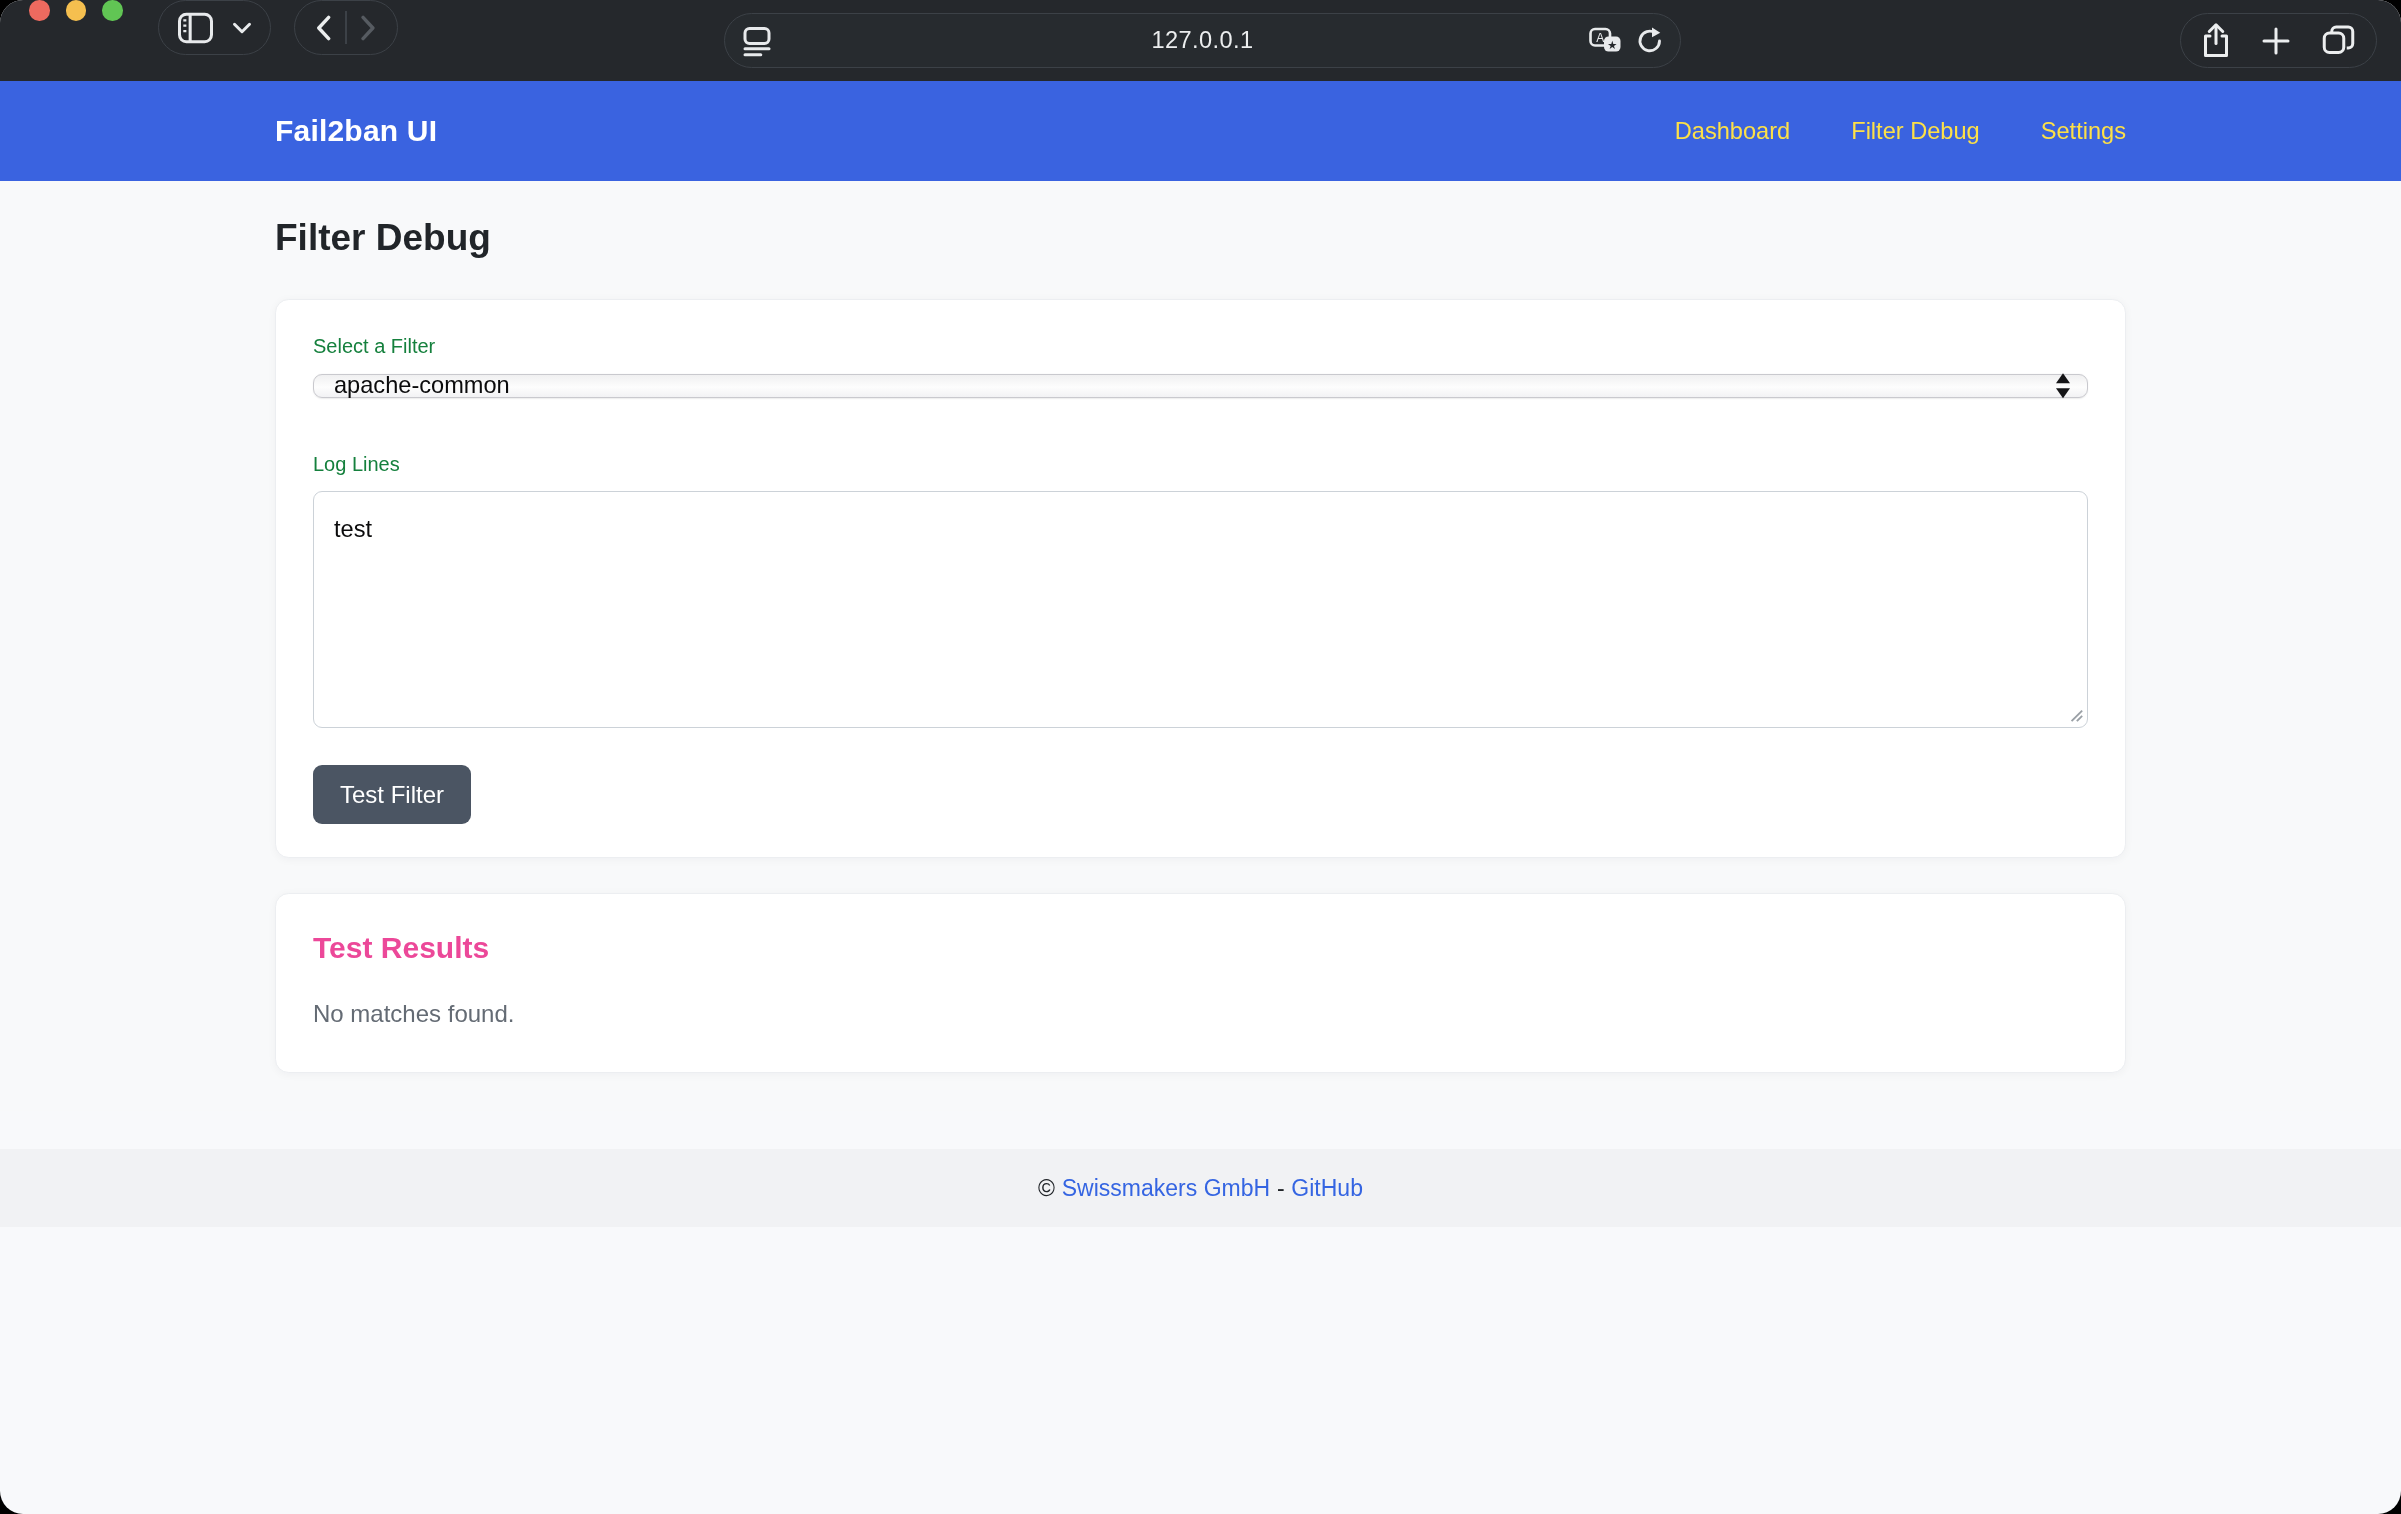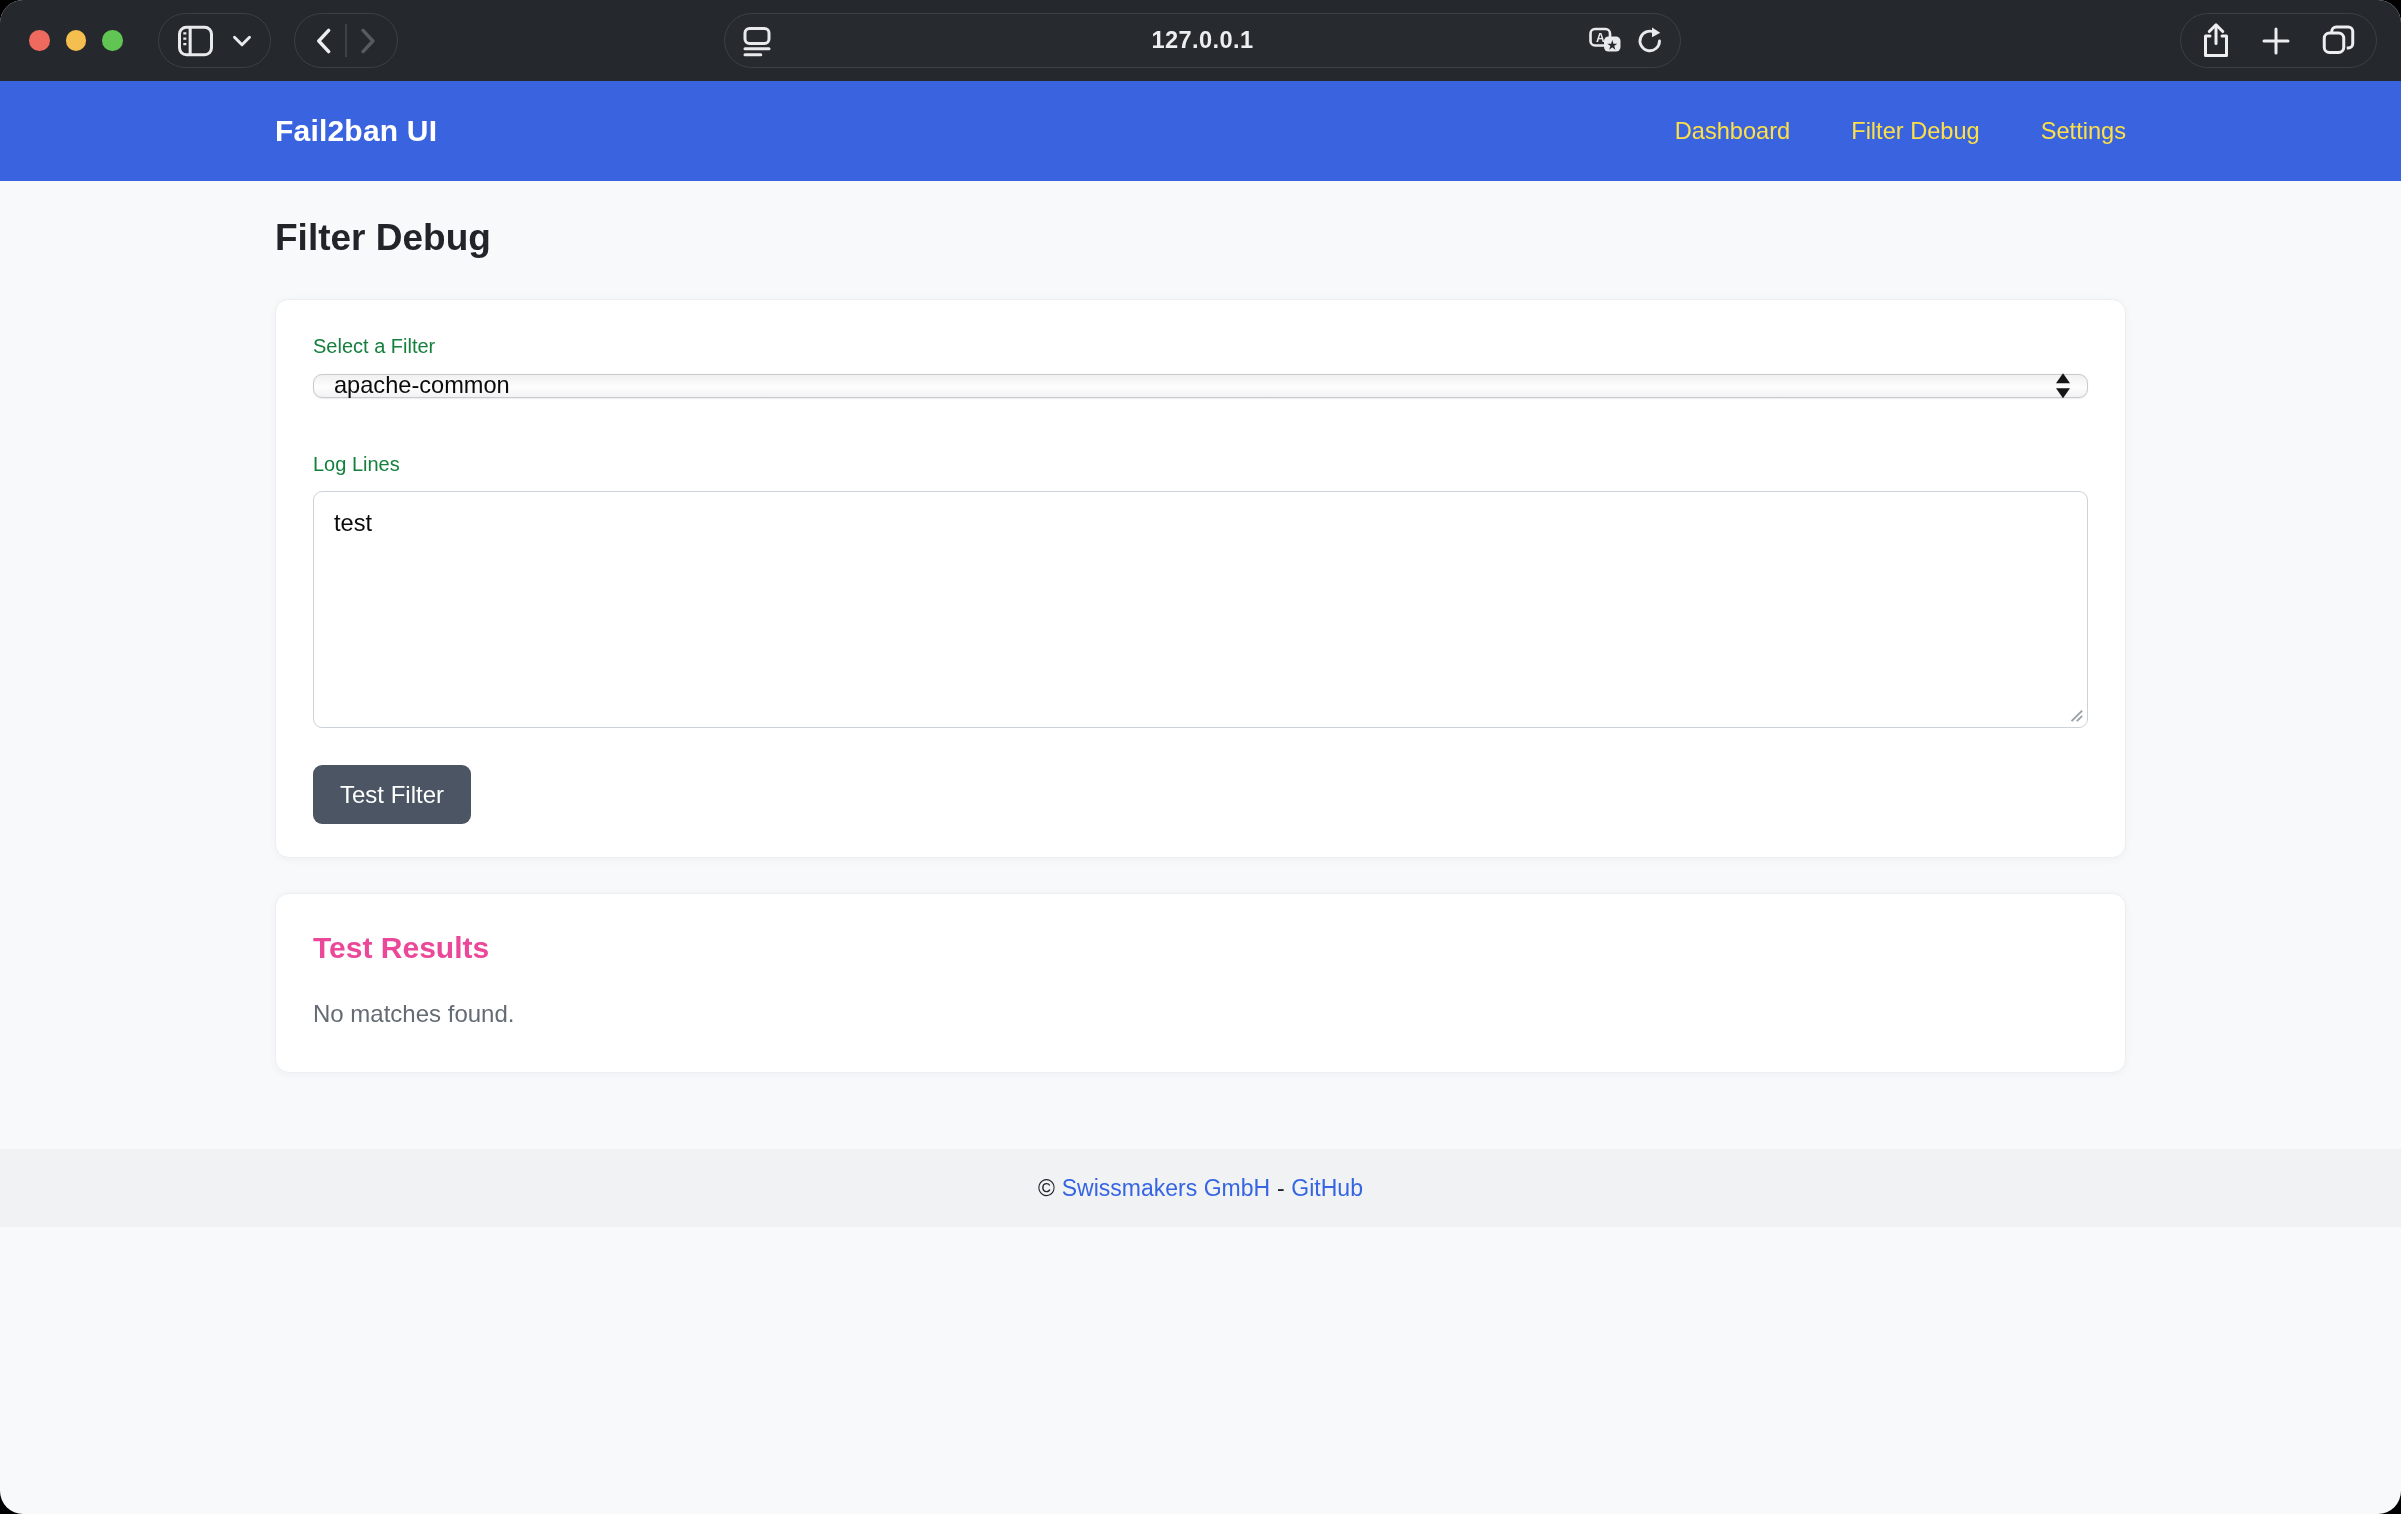--- a/index.html
+++ b/index.html
@@ -9,21 +9,21 @@
     -webkit-font-smoothing:antialiased;
   }
   .window {
     position:absolute; inset:0; border-radius:23px; overflow:hidden;
     background:#f8f9fb; display:flex; flex-direction:column;
   }
 
   
   .chrome {
     height:81px; flex:0 0 81px; background:#25282c;
-    display:flex; align-items:center; position:relative;font-weight:bold;
+    display:flex; position:relative;
   }
   .traffic { display:flex; gap:16px; margin-left:29px; }
   .traffic .dot { width:20.5px; height:20.5px; border-radius:50%; }
   .dot.red { background:#ee6a5f; }
   .dot.yellow { background:#f5bf4f; }
   .dot.green { background:#61c554; }
 
   .pill {
     height:55px; border-radius:30px; border:1.5px solid #3c4147;
     display:flex; align-items:center; box-sizing:border-box;
@@ -92,21 +92,21 @@
   }
   .tri-up { width:0; height:0; border-left:7.6px solid transparent; border-right:7.6px solid transparent; border-bottom:10px solid #151517; }
   .tri-down { width:0; height:0; border-left:7.6px solid transparent; border-right:7.6px solid transparent; border-top:10px solid #151517; }
 
   .loglines-label { margin-top:53px; }
   .textarea-wrap { position:relative; }
   textarea.loglines {
     display:block; width:100%; height:237px; box-sizing:border-box;
     border:1.5px solid #ccd2d8; border-radius:9px; background:#fff;
     font-family:"Liberation Sans", sans-serif; font-size:23.6px; color:#0b0b0c;
-    padding:15px 20px; resize:none; outline:none; line-height:32px;
+    padding:21px 20px; resize:none; outline:none; line-height:32px;
   }
   .grip { position:absolute; right:4.6px; bottom:6px; }
 
   .primary-btn {
     margin-top:37px; display:inline-block; border:none; cursor:pointer;
     background:var(--button, #4b5563); color:#fff;
     font-family:"Liberation Sans", sans-serif; font-size:24px;
     padding:16px 27px; border-radius:9px; line-height:27px;
   }
 

